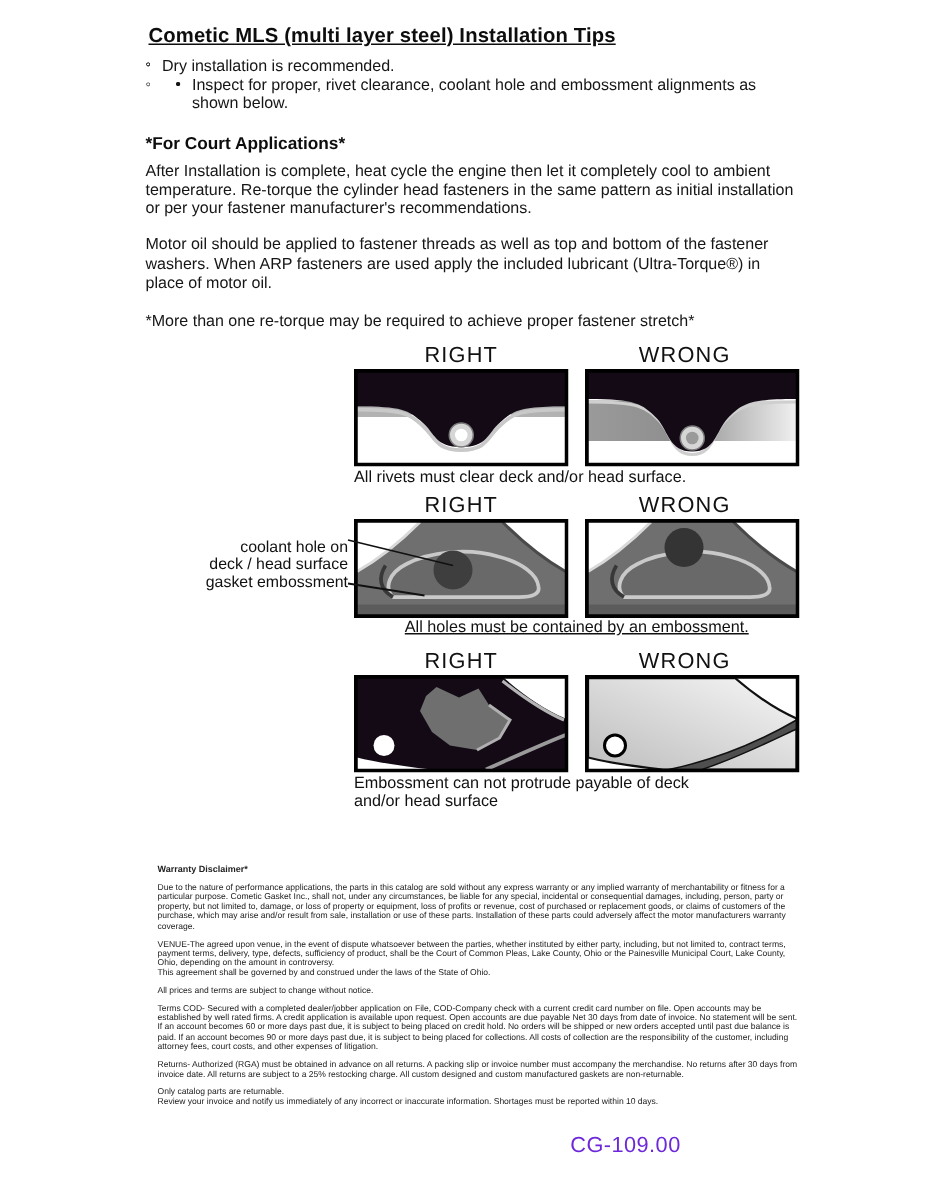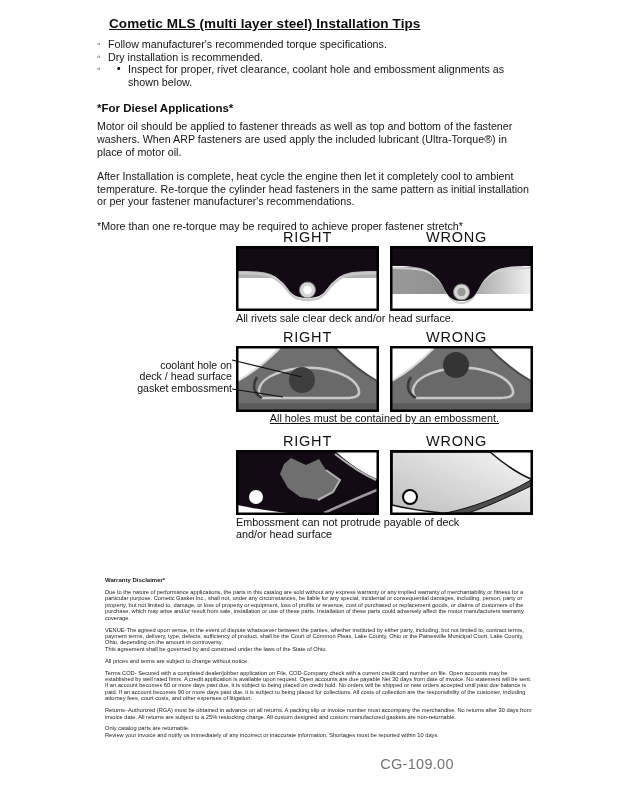--- a/index.html
+++ b/index.html
@@ -5,21 +5,21 @@
   html,body{margin:0;padding:0;background:#e8e8e8;}
   .page{
     position:relative;width:618px;height:800px;background:#ffffff;
     font-family:"Liberation Sans", sans-serif;color:#161616;overflow:hidden;
     margin:0 auto;
   }
   
   .content{position:absolute;left:97px;top:16px;width:438px;}
   .doc-title{
     font-size:13.5px;font-weight:bold;text-decoration:underline;
-    margin:0 0 7px 12px;letter-spacing:.1px;color:#0d0d0d;
+    margin:0 0 7px 2px;letter-spacing:.1px;color:#0d0d0d;
   }
   ul.tips{list-style:none;margin:0;padding:0;font-size:10.7px;line-height:12.6px;}
   ul.tips li{position:relative;padding-left:11px;}
   ul.tips li .marker{position:absolute;left:0;top:0;font-size:10px;}
   ul.tips li.sub{margin-left:20px;}
   .diesel-heading{font-size:11.5px;font-weight:bold;margin:14px 0 6px 0;color:#0d0d0d;}
   .para{font-size:10.7px;line-height:12.8px;margin:0 0 11px 0;white-space:pre-line;}
   .note{font-size:10.7px;margin-top:12px;}
   
   .pair{position:absolute;left:236px;width:297px;}
@@ -37,41 +37,41 @@
   }
   .side-labels .lbl2{}
   .leader-overlay{position:absolute;left:226px;top:352px;pointer-events:none;}
   
   .legal{position:absolute;left:105px;top:577px;width:428px;color:#222;}
   .legal h2{font-size:6px;margin:0 0 6px 0;font-weight:bold;}
   .legal p{font-size:5.7px;line-height:6.4px;margin:0 0 5.5px 0;white-space:pre-line;}
   
   .page-code{
     position:absolute;left:357px;top:756px;width:120px;text-align:center;
-    font-size:14.5px;color:#737373;letter-spacing:.3px;
+    font-size:14.5px;color:#6d28d9;letter-spacing:.3px;
   }
 </style>
 </head>
 <body>
 
 <div class="page">
 
   <div class="content">
     <h1 class="doc-title">Cometic MLS (multi layer steel) Installation Tips</h1>
     <ul class="tips">
-      <li><span class="marker">◦</span><span>Follow manufacturer's recommended torque specifications.</span></li>
+      <li><span class="marker">◦</span></li>
       <li><span class="marker">◦</span><span>Dry installation is recommended.</span></li>
       <li><span class="marker">◦</span></li>
       <li class="sub"><span class="marker">•</span></li>
       <li class="sub"><span class="marker">•</span><span>Inspect for proper, rivet clearance, coolant hole and embossment alignments as shown below.</span></li>
     </ul>
 
-    <div class="diesel-heading">*For Diesel Applications*</div>
+    <div class="diesel-heading">*For Court Applications*</div>
+    <p class="para">After Installation is complete, heat cycle the engine then let it completely cool to ambient temperature. Re-torque the cylinder head fasteners in the same pattern as initial installation or per your fastener manufacturer's recommendations.</p>
     <p class="para">Motor oil should be applied to fastener threads as well as top and bottom of the fastener washers. When ARP fasteners are used apply the included lubricant (Ultra-Torque®) in place of motor oil.</p>
-    <p class="para">After Installation is complete, heat cycle the engine then let it completely cool to ambient temperature. Re-torque the cylinder head fasteners in the same pattern as initial installation or per your fastener manufacturer's recommendations.</p>
     <p class="note">*More than one re-torque may be required to achieve proper fastener stretch*</p>
   </div>
 
   <div class="pair" style="top:229px;">
     <div class="heads">
       <span>RIGHT</span>
       <span>WRONG</span>
     </div>
     <div class="boxes">
       <svg width="143" height="65" viewBox="0 0 143 65">
@@ -96,21 +96,21 @@
         <rect x="2" y="21" width="139" height="27" fill="url(#gradDeck)"></rect>
         <rect x="2" y="48" width="139" height="15" fill="#ffffff"></rect>
         <path d="M2,22 C36,22 40,25 50,35 C58,44 58,57 71.5,57 C85,57 85,44 93,35 C103,25 107,22 141,22" stroke="#cfcfcf" stroke-width="2" fill="none"></path>
         <path d="M2,2 H141 V20 C109,20 105,23 95,33 C87,42 87,55 71.5,55 C56,55 56,42 48,33 C38,23 34,20 2,20 Z" fill="#130a16"></path>
         <circle cx="71.5" cy="46" r="8" fill="#d6d6d6" stroke="#7a7a7a" stroke-width="1"></circle>
         <circle cx="71.5" cy="46" r="4.2" fill="#9a9a9a"></circle>
         <rect x="1.25" y="1.25" width="140.5" height="62.5" fill="none" stroke="#000" stroke-width="2.5"></rect>
       </svg>
     </div>
   </div>
-  <div class="caption" style="left:236px;top:312px;">All rivets sale clear deck and/or head surface.</div>
+  <div class="caption" style="left:236px;top:312px;">All rivets must clear deck and/or head surface.</div>
 
   <div class="pair" style="top:329px;">
     <div class="heads">
       <span>RIGHT</span>
       <span>WRONG</span>
     </div>
     <div class="boxes">
       <svg width="143" height="66" viewBox="0 0 143 66">
         <rect x="1" y="1" width="141" height="64" fill="#6f6f6f"></rect>
         <path d="M2,2 H44 C32,14 18,26 2,35 Z" fill="#ffffff"></path>

